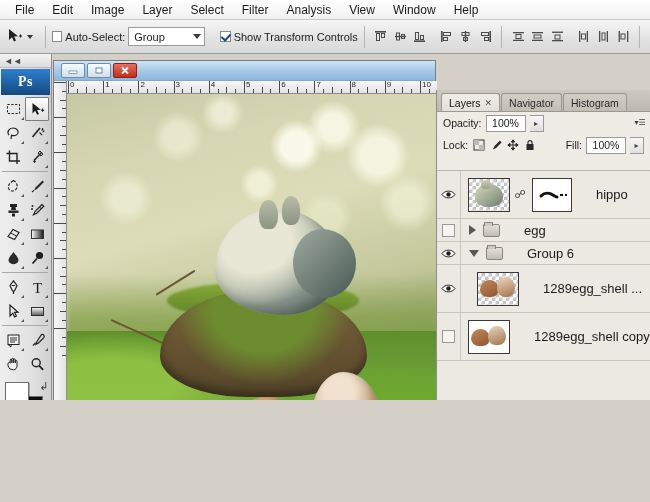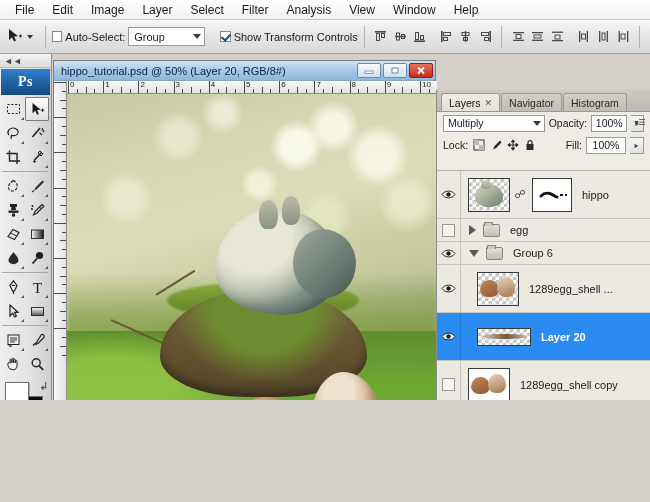--- a/index.html
+++ b/index.html
@@ -373,21 +373,21 @@
   .thumb.wide { width: 54px; height: 18px; }
   .mask-thumb {
     width: 40px; height: 34px; border: 1px solid #3a3a3a; margin-left: 6px;
     background: #fff; position: relative; overflow: hidden;
   }
   .link-ico {
     width: 12px; margin-left: 4px; display: flex; align-items: center;
     justify-content: center; color: #3a3a3a; font-size: 11px;
   }
   .lname {
-    margin-left: 10px; font-size: 11px; color: #1b1b1b; white-space: nowrap;
+    margin-left: 24px; font-size: 13px; color: #1b1b1b; white-space: nowrap;
   }
   .grp-arrow {
     margin-left: 8px; width: 0; height: 0;
     border-top: 5px solid transparent; border-bottom: 5px solid transparent;
     border-left: 7px solid #585858;
   }
   .grp-arrow.open {
     border-left: 5px solid transparent; border-right: 5px solid transparent;
     border-top: 7px solid #585858; border-bottom: none;
   }
@@ -758,21 +758,20 @@
       <svg width="34" height="20" viewBox="0 0 34 20">
         <rect x="2" y="2" width="17" height="11" fill="#f5f5f5" stroke="#444"></rect>
         <rect x="10" y="7" width="17" height="11" fill="#d8d8d8" stroke="#444"></rect>
         <path d="M28 16 l4 3 0 -3z" fill="#444"></path>
       </svg>
     </div>
   </div>
 
   <div id="docwin">
     <div id="doc-title">
-      <span id="doc-title-text">hippo_tutorial.psd @ 50% (Layer 20, RGB/8#)</span>
       <div class="winbtn">
         <svg width="12" height="9" viewBox="0 0 12 9">
             <rect x="2" y="5" width="8" height="2.6" fill="#fff" stroke="#4b6c8c" stroke-width=".6"></rect>
           </svg>
       </div>
       <div class="winbtn">
         <svg width="12" height="9" viewBox="0 0 12 9">
             <rect x="3" y="2" width="6" height="5" fill="#fff" stroke="#4b6c8c" stroke-width=".8"></rect>
           </svg>
       </div>
@@ -925,24 +924,20 @@
       </div>
       <div class="ptab">
         <span>Histogram</span>
       </div>
     </div>
 
     <div id="panel-body">
       <div id="panel-menu-btn">▾☰</div>
 
       <div class="prow">
-        <div class="mini-select">
-          <span>Multiply</span>
-          <span class="caret-dn"></span>
-        </div>
         <span class="lbl">Opacity:</span>
         <span class="numbox">100%</span>
         <span class="spin">▸</span>
       </div>
 
       <div class="prow">
         <span class="lbl">Lock:</span>
         <span class="lock-icon">
           <svg width="12" height="12" viewBox="0 0 12 12">
               <rect x="1" y="1" width="10" height="10" fill="none" stroke="#333"></rect>
@@ -1030,34 +1025,20 @@
                 </svg>
             </span>
           </div>
           <div class="thumb" style="margin-left:16px">
             <div class="tshape" style="left:6%;top:22%;width:46%;height:56%;background:linear-gradient(150deg,#c4895a,#8e5630);"></div>
             <div class="tshape" style="left:48%;top:14%;width:44%;height:62%;background:linear-gradient(160deg,#e8d7c0,#a5734a);"></div>
           </div>
           <span class="lname">1289egg_shell ...</span>
         </div>
 
-        <div class="layer selected">
-          <div class="eye-cell" style="border-right-color:#1f78d1">
-            <span class="eye">
-              <svg width="15" height="11" viewBox="0 0 15 11">
-                  <path d="M1 5.5 C4 1 11 1 14 5.5 C11 10 4 10 1 5.5 Z" fill="#fff" stroke="#222" stroke-width="1"></path>
-                  <circle cx="7.5" cy="5.5" r="2.2" fill="#1c1c1c"></circle>
-                </svg>
-            </span>
-          </div>
-          <div class="thumb wide" style="margin-left:16px">
-            <div style="position:absolute;left:6%;top:32%;width:88%;height:36%;border-radius:50%;background:linear-gradient(90deg,#d8c8b4,#6d5a46 55%,#c7b39c);"></div>
-          </div>
-          <span class="lname">Layer 20</span>
-        </div>
 
         <div class="layer">
           <div class="eye-cell">
             <span class="eye-empty"></span>
           </div>
           <div class="thumb flat">
             <div class="tshape" style="left:6%;top:26%;width:46%;height:54%;background:linear-gradient(150deg,#c4895a,#8e5630);"></div>
             <div class="tshape" style="left:48%;top:18%;width:44%;height:60%;background:linear-gradient(160deg,#e8d7c0,#a5734a);"></div>
           </div>
           <span class="lname">1289egg_shell copy</span>

